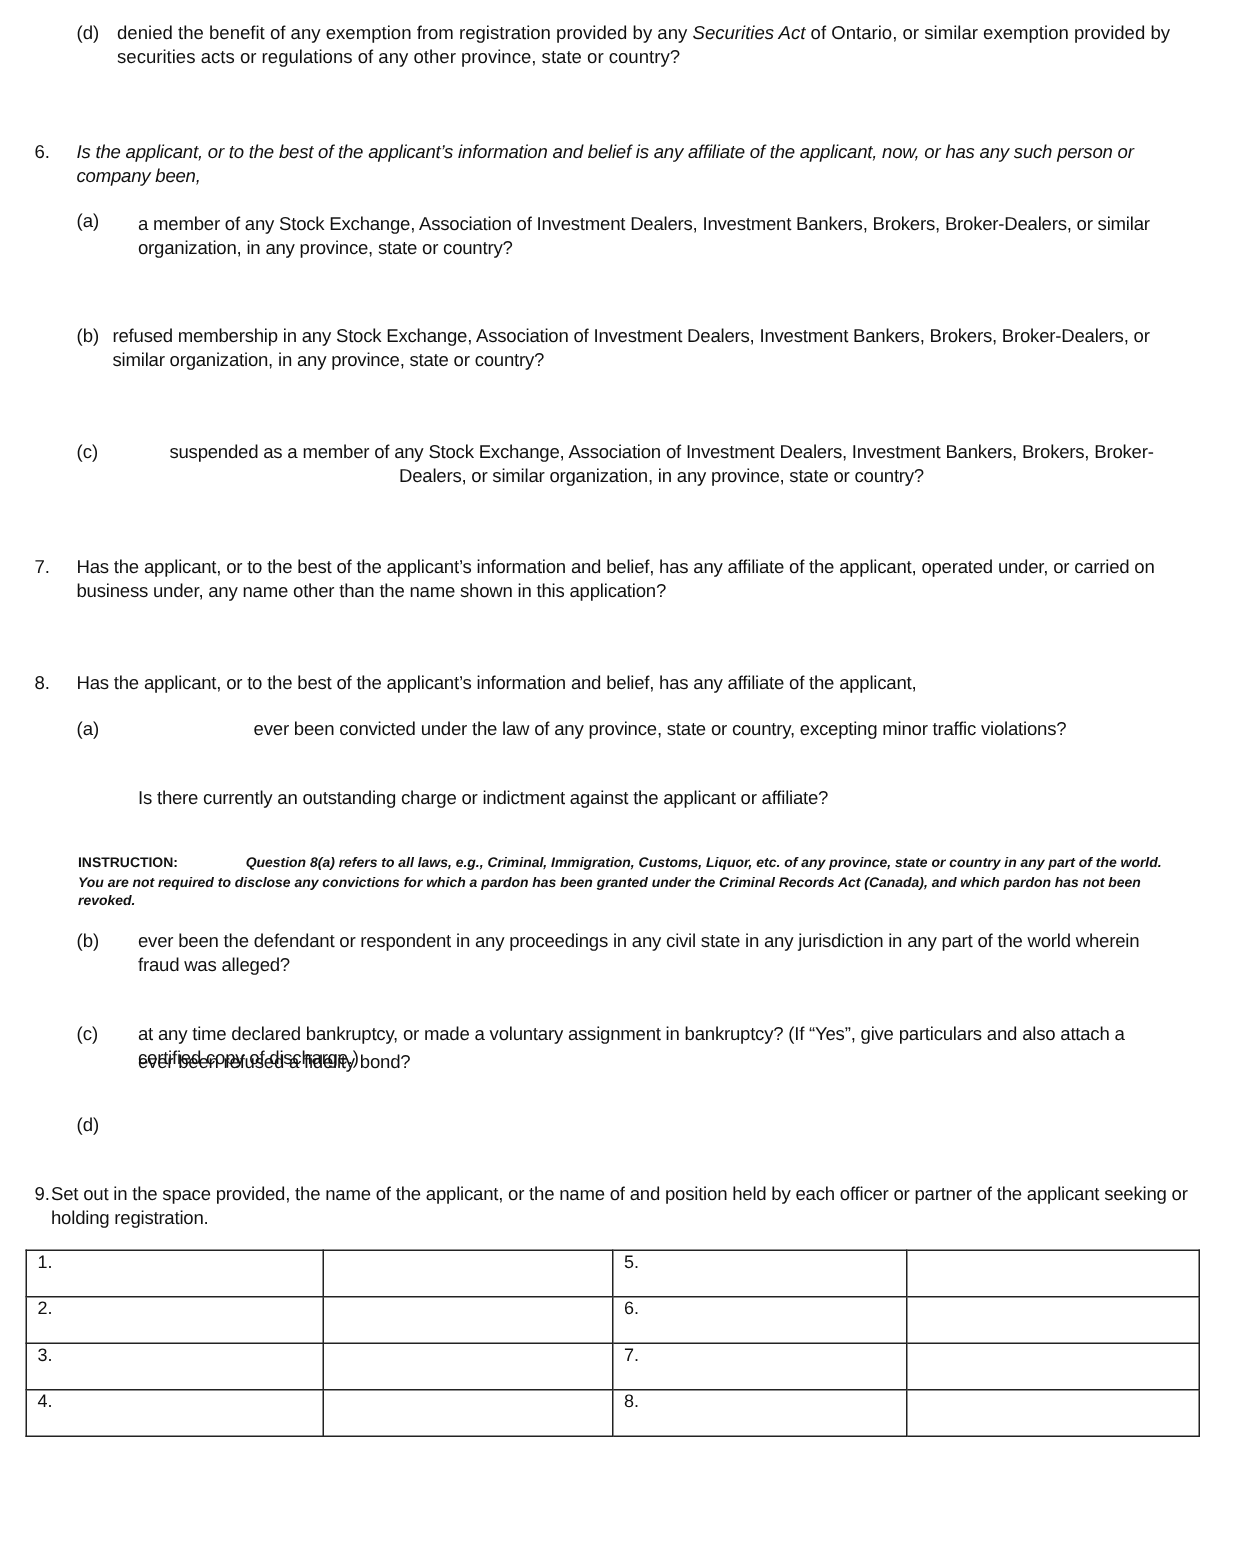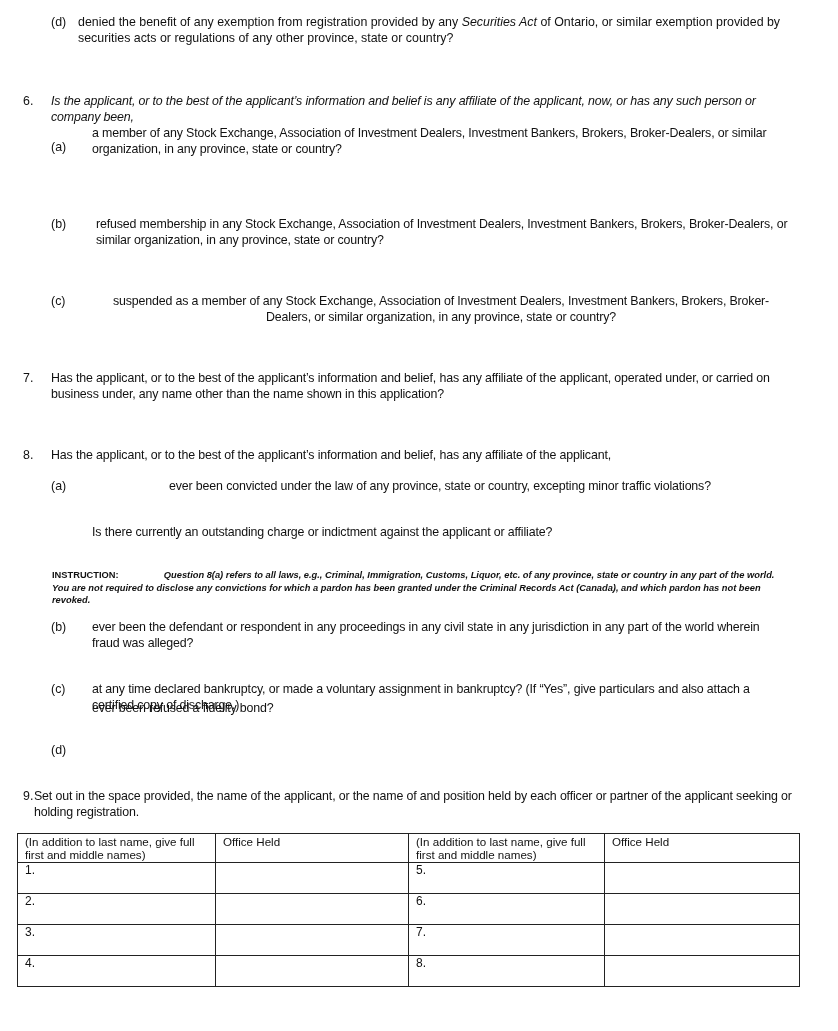--- a/index.html
+++ b/index.html
@@ -30,24 +30,24 @@
 <div>
   <span class="lbl" style="left:51px; top:14px;">(d)</span>
   <div class="txt" style="left:78px; top:14px; right:48px;"><span>denied the benefit of any exemption from registration provided by any </span><i>Securities Act</i><span> of Ontario, or similar exemption provided by securities acts or regulations of any other province, state or country?</span></div>
 </div>
 
 <div>
   <span class="lbl" style="left:23px; top:93px;">6.</span>
   <div class="txt cond" style="left:51px; top:93px;font-style:italic;">Is the applicant, or to the best of the applicant’s information and belief is any affiliate of the applicant, now, or has any such person or company been,</div>
 
   <span class="lbl" style="left:51px; top:139px;">(a)</span>
-  <div class="txt cond" style="left:92px; top:125px; right:48px;">a member of any Stock Exchange, Association of Investment Dealers, Investment Bankers, Brokers, Broker-Dealers, or similar organization, in any province, state or country?</div>
+  <div class="txt cond" style="left:92px; top:141px; right:48px;">a member of any Stock Exchange, Association of Investment Dealers, Investment Bankers, Brokers, Broker-Dealers, or similar organization, in any province, state or country?</div>
 
   <span class="lbl" style="left:51px; top:216px;">(b)</span>
-  <div class="txt cond" style="left:96px; top:216px; right:48px;">refused membership in any Stock Exchange, Association of Investment Dealers, Investment Bankers, Brokers, Broker-Dealers, or similar organization, in any province, state or country?</div>
+  <div class="txt cond" style="left:75px; top:216px; right:48px;">refused membership in any Stock Exchange, Association of Investment Dealers, Investment Bankers, Brokers, Broker-Dealers, or similar organization, in any province, state or country?</div>
 
   <span class="lbl" style="left:51px; top:293px;">(c)</span>
   <div class="txt cond" style="left:92px; top:293px; right:48px;text-align:center;">suspended as a member of any Stock Exchange, Association of Investment Dealers, Investment Bankers, Brokers, Broker-Dealers, or similar organization, in any province, state or country?</div>
 </div>
 
 <div>
   <span class="lbl" style="left:23px; top:370px;">7.</span>
   <div class="txt cond" style="left:51px; top:370px; right:48px;">Has the applicant, or to the best of the applicant’s information and belief, has any affiliate of the applicant, operated under, or carried on business under, any name other than the name shown in this application?</div>
 </div>
 
@@ -77,26 +77,20 @@
   <div class="txt cond" style="left:34px; top:788px; right:46px;">Set out in the space provided, the name of the applicant, or the name of and position held by each officer or partner of the applicant seeking or holding registration.</div>
 
   <table class="officers">
     <colgroup>
       <col style="width:198px">
         <col style="width:193px">
         <col style="width:196px">
         <col style="width:195px">
     </colgroup>
     <tbody>
-        <tr class="hdr">
-      <td>(In addition to last name, give full first and middle names)</td>
-      <td>Office Held</td>
-      <td>(In addition to last name, give full first and middle names)</td>
-      <td>Office Held</td>
-    </tr>
     <tr>
       <td class="num">1.</td>
       <td></td>
       <td class="num">5.</td>
       <td></td>
     </tr>
     <tr>
       <td class="num">2.</td>
       <td></td>
       <td class="num">6.</td>

